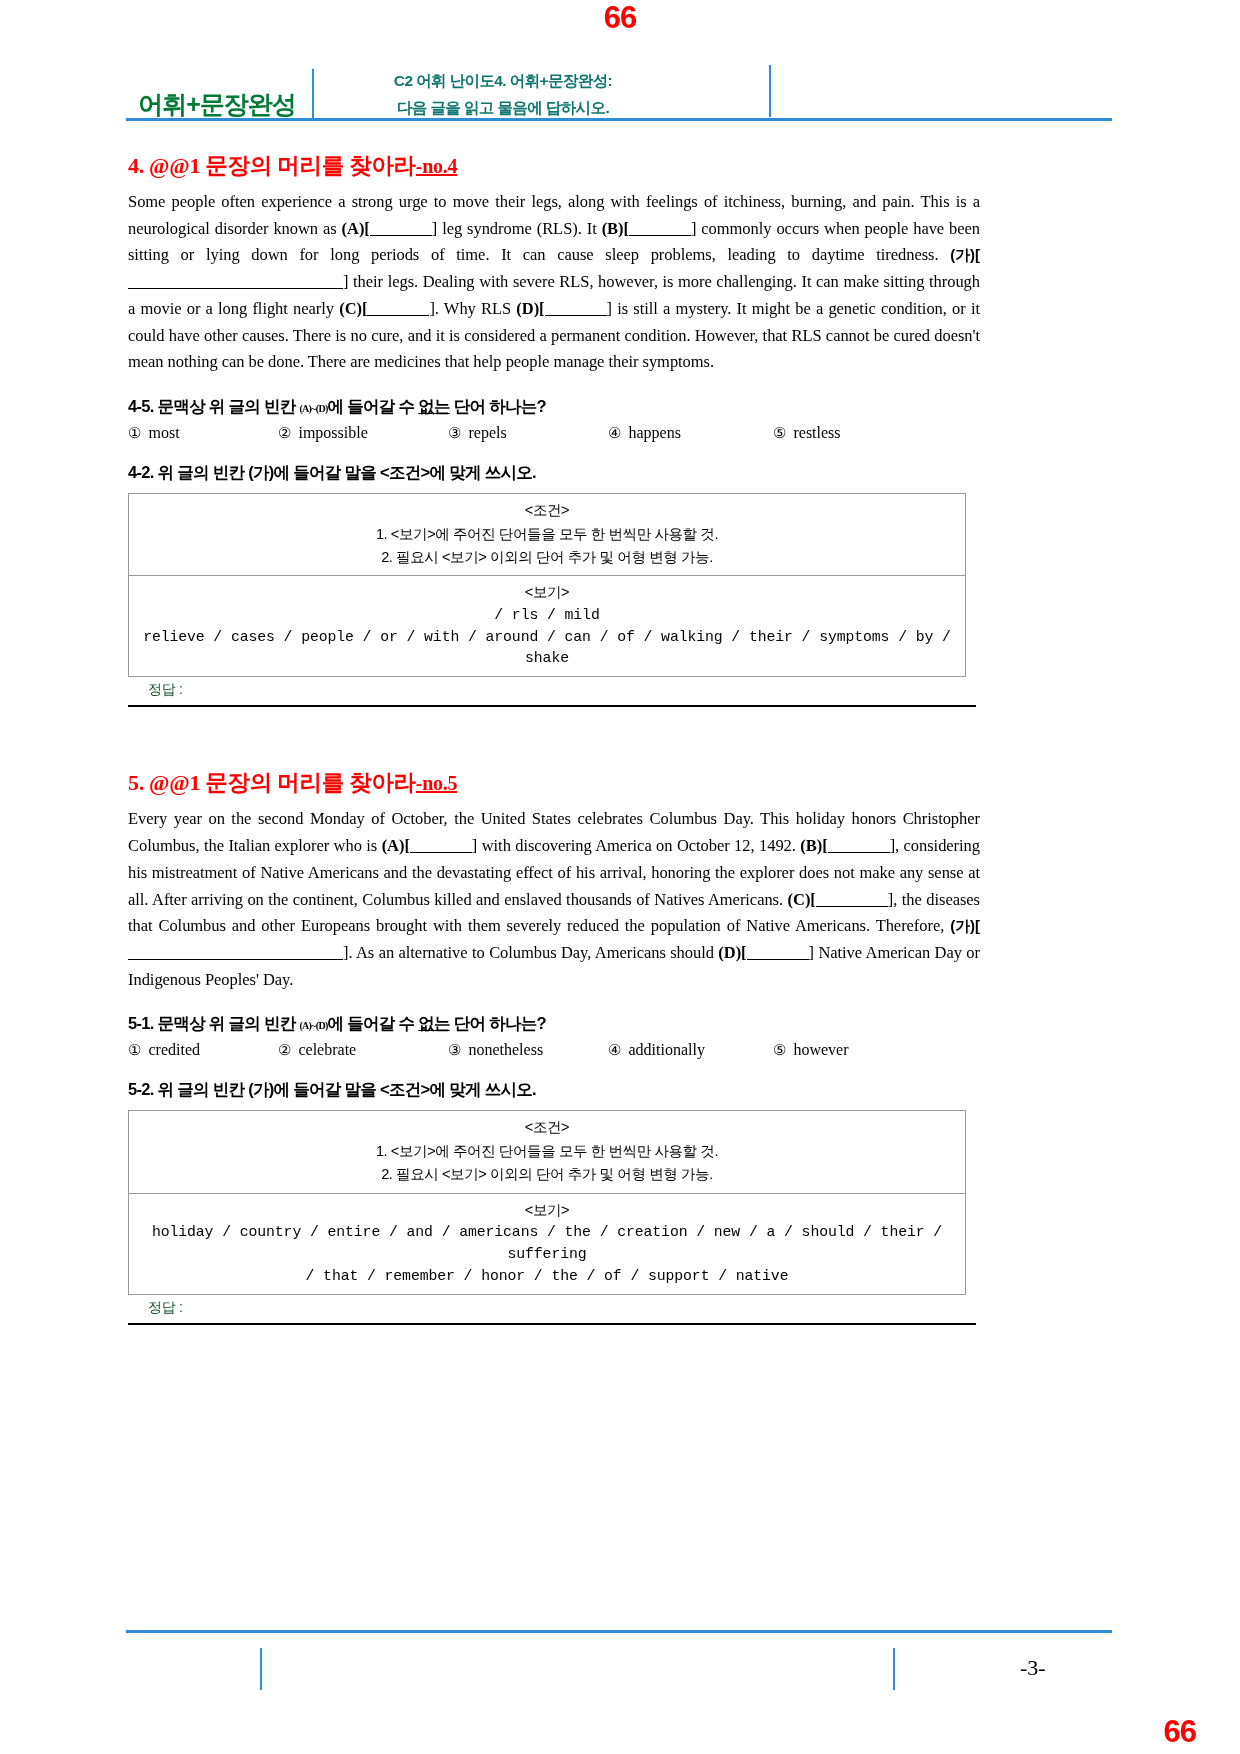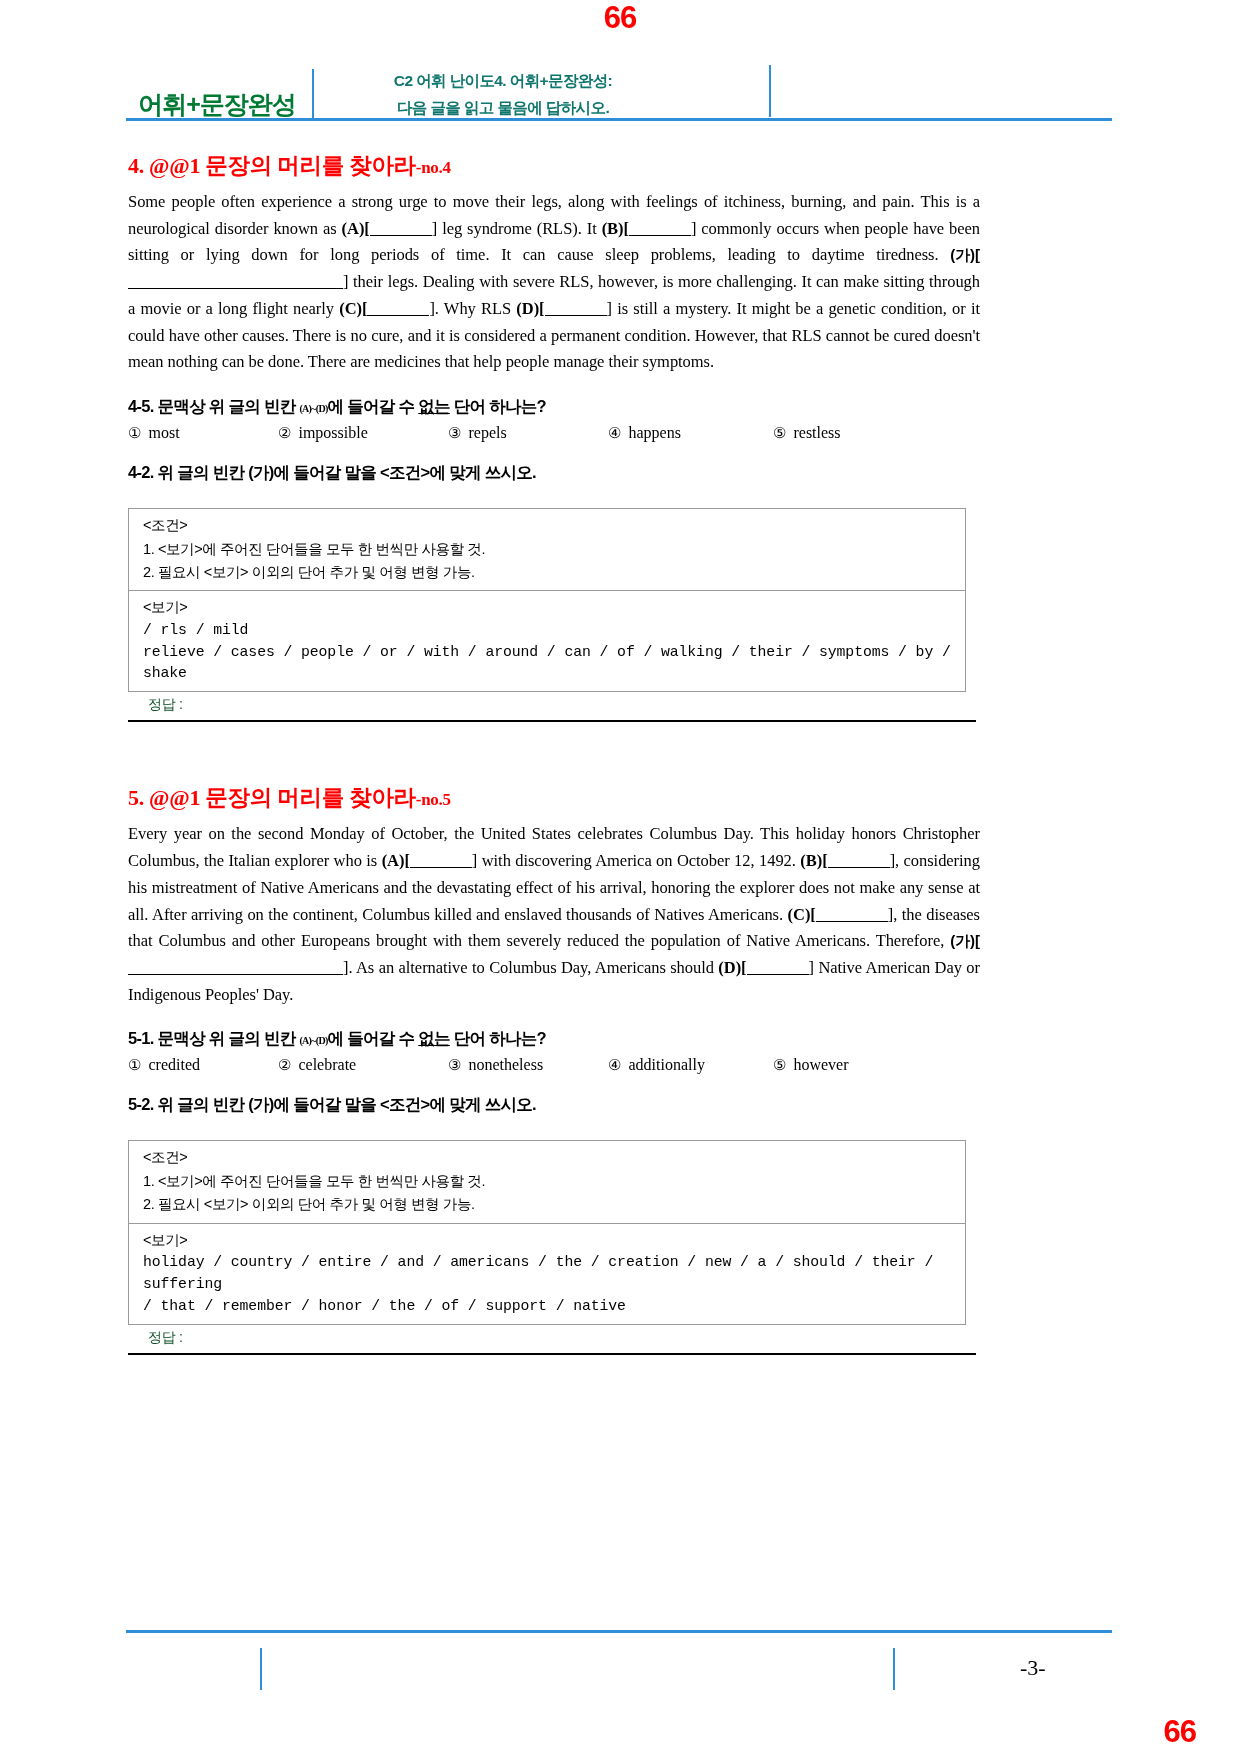--- a/index.html
+++ b/index.html
@@ -68,21 +68,21 @@
   .qhead{
     color:#FF0000;
     font-family:"Liberation Serif", serif;
     font-weight:bold;
     font-size:22px;
     letter-spacing:-0.3px;
     margin:12px 0 8px 0;
     white-space:nowrap;
   }
   .qhead .kr{font-size:22.5px;}
-  .qhead .suf{font-size:17px;}
+  .qhead .suf{font-size:20px;text-decoration:underline;}
 
   .passage{
     text-align:justify;
     text-justify:inter-word;
     font-size:16.5px;
     line-height:1.62;
     letter-spacing:-0.05px;
     margin:0 0 4px 0;
   }
   .passage b{font-weight:bold;}
@@ -119,23 +119,24 @@
   .choice{display:flex;align-items:baseline;white-space:nowrap;}
   .choice .num{margin-right:7px;font-size:15px;}
   .c1{width:150px;}
   .c2{width:170px;}
   .c3{width:160px;}
   .c4{width:165px;}
   .c5{width:auto;}
 
   
   .condbox{
-    margin-top:24px;
+    margin-top:9px;
     border:1.2px solid #9a9a9a;
     width:836px;
+    text-align:center;
   }
   .cond-sec{
     padding:5px 14px 6px 14px;
   }
   .cond-sec.top{border-bottom:1.2px solid #9a9a9a;}
   .cond-line{
     font-family:"Liberation Sans", sans-serif;
     font-size:14.5px;
     line-height:1.62;
     letter-spacing:-0.4px;

